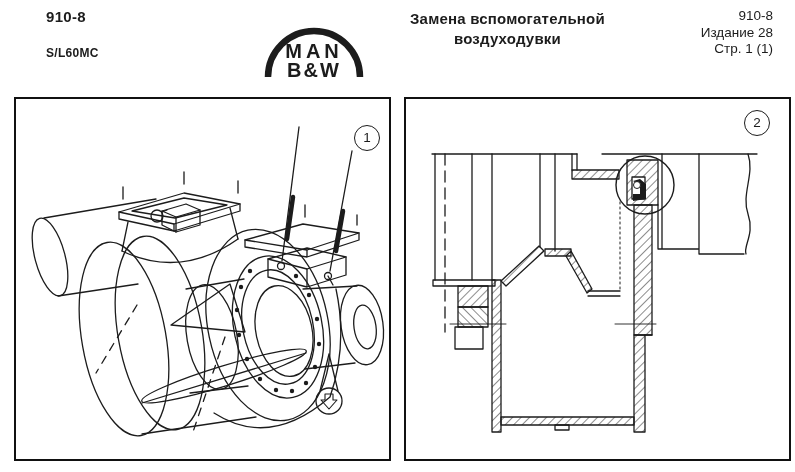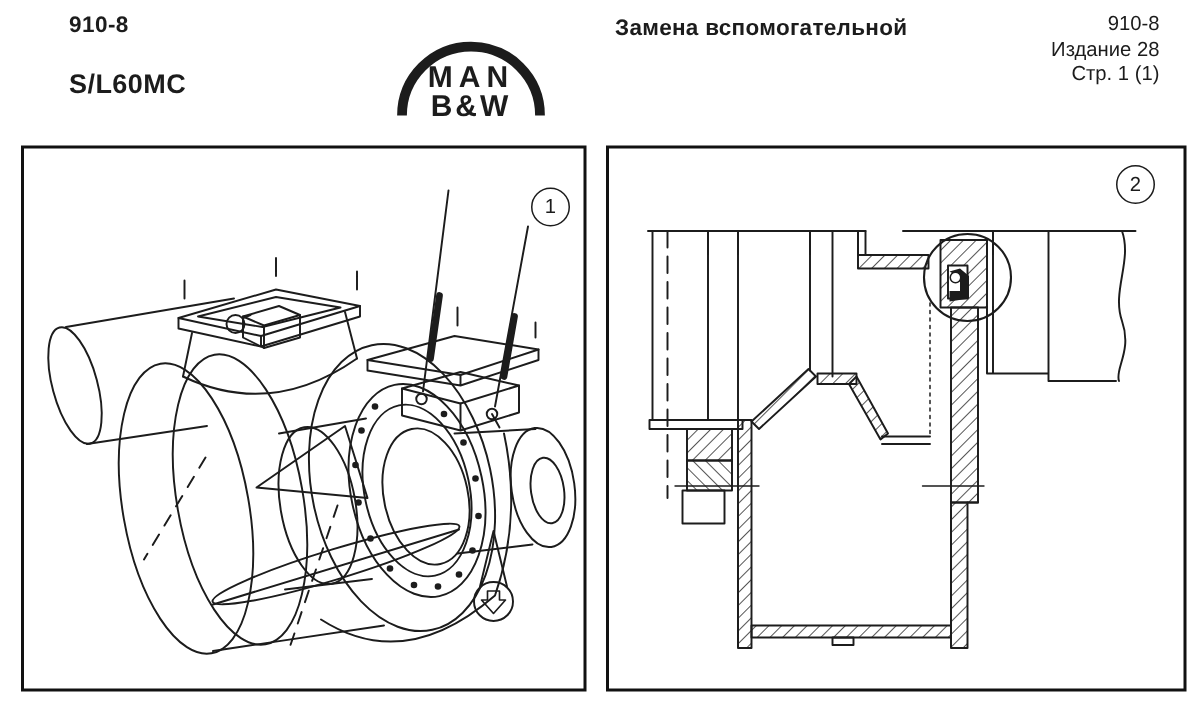--- a/index.html
+++ b/index.html
@@ -4,21 +4,21 @@
 <style>
   html,body{margin:0;padding:0;}
   body{
     width:795px;height:472px;position:relative;overflow:hidden;
     background:#ffffff;color:#1c1c1c;
     font-family:"Liberation Sans","DejaVu Sans",sans-serif;
     -webkit-font-smoothing:antialiased;
   }
   .abs{position:absolute;}
   .doc-num{left:46px;top:8px;font-size:15px;font-weight:bold;letter-spacing:.3px;}
-  .engine{left:46px;top:46px;font-size:18px;font-weight:bold;letter-spacing:.3px;}
+  .engine{left:46px;top:46px;font-size:12px;font-weight:bold;letter-spacing:.3px;}
   .logo-box{left:258px;top:6px;width:112px;height:82px;text-decoration:underline;}
   .title-block{left:410px;top:9px;font-size:15px;font-weight:bold;line-height:20px;letter-spacing:.2px;text-align:center;}
   .page-block{right:22px;top:8px;font-size:13.5px;line-height:16.5px;text-align:right;}
   .panel{position:absolute;top:97px;height:364px;border:2px solid #111;background:#fff;box-sizing:border-box;}
   .panel1{left:14px;width:377px;}
   .panel2{left:404px;width:387px;}
   .panel svg{display:block;width:100%;height:100%;}
   .badge{
     position:absolute;width:24px;height:24px;border:1.6px solid #1c1c1c;border-radius:50%;
     font-size:13.5px;line-height:24px;text-align:center;background:#fff;font-weight:400;
@@ -36,20 +36,21 @@
 <div class="abs logo-box">
   <svg viewBox="0 0 112 82">
     <path d="M 10,71 A 46,46 0 0 1 102,71" fill="none" stroke="#1c1c1c" stroke-width="6.5"></path>
     <text x="56" y="52" text-anchor="middle" font-size="20" font-weight="bold" letter-spacing="4" fill="#1c1c1c">MAN</text>
     <text x="56" y="71" text-anchor="middle" font-size="20" font-weight="bold" letter-spacing="2" fill="#1c1c1c">B&amp;W</text>
   </svg>
 </div>
 
 <div class="abs title-block">
   <div>Замена вспомогательной</div>
+  <div>воздуходувки</div>
 </div>
 
 <div class="abs page-block">
   <div>910-8</div>
   <div>Издание 28</div>
   <div>Стр. 1 (1)</div>
 </div>
 
 <div class="panel panel1">
   <svg viewBox="0 0 373 360">

